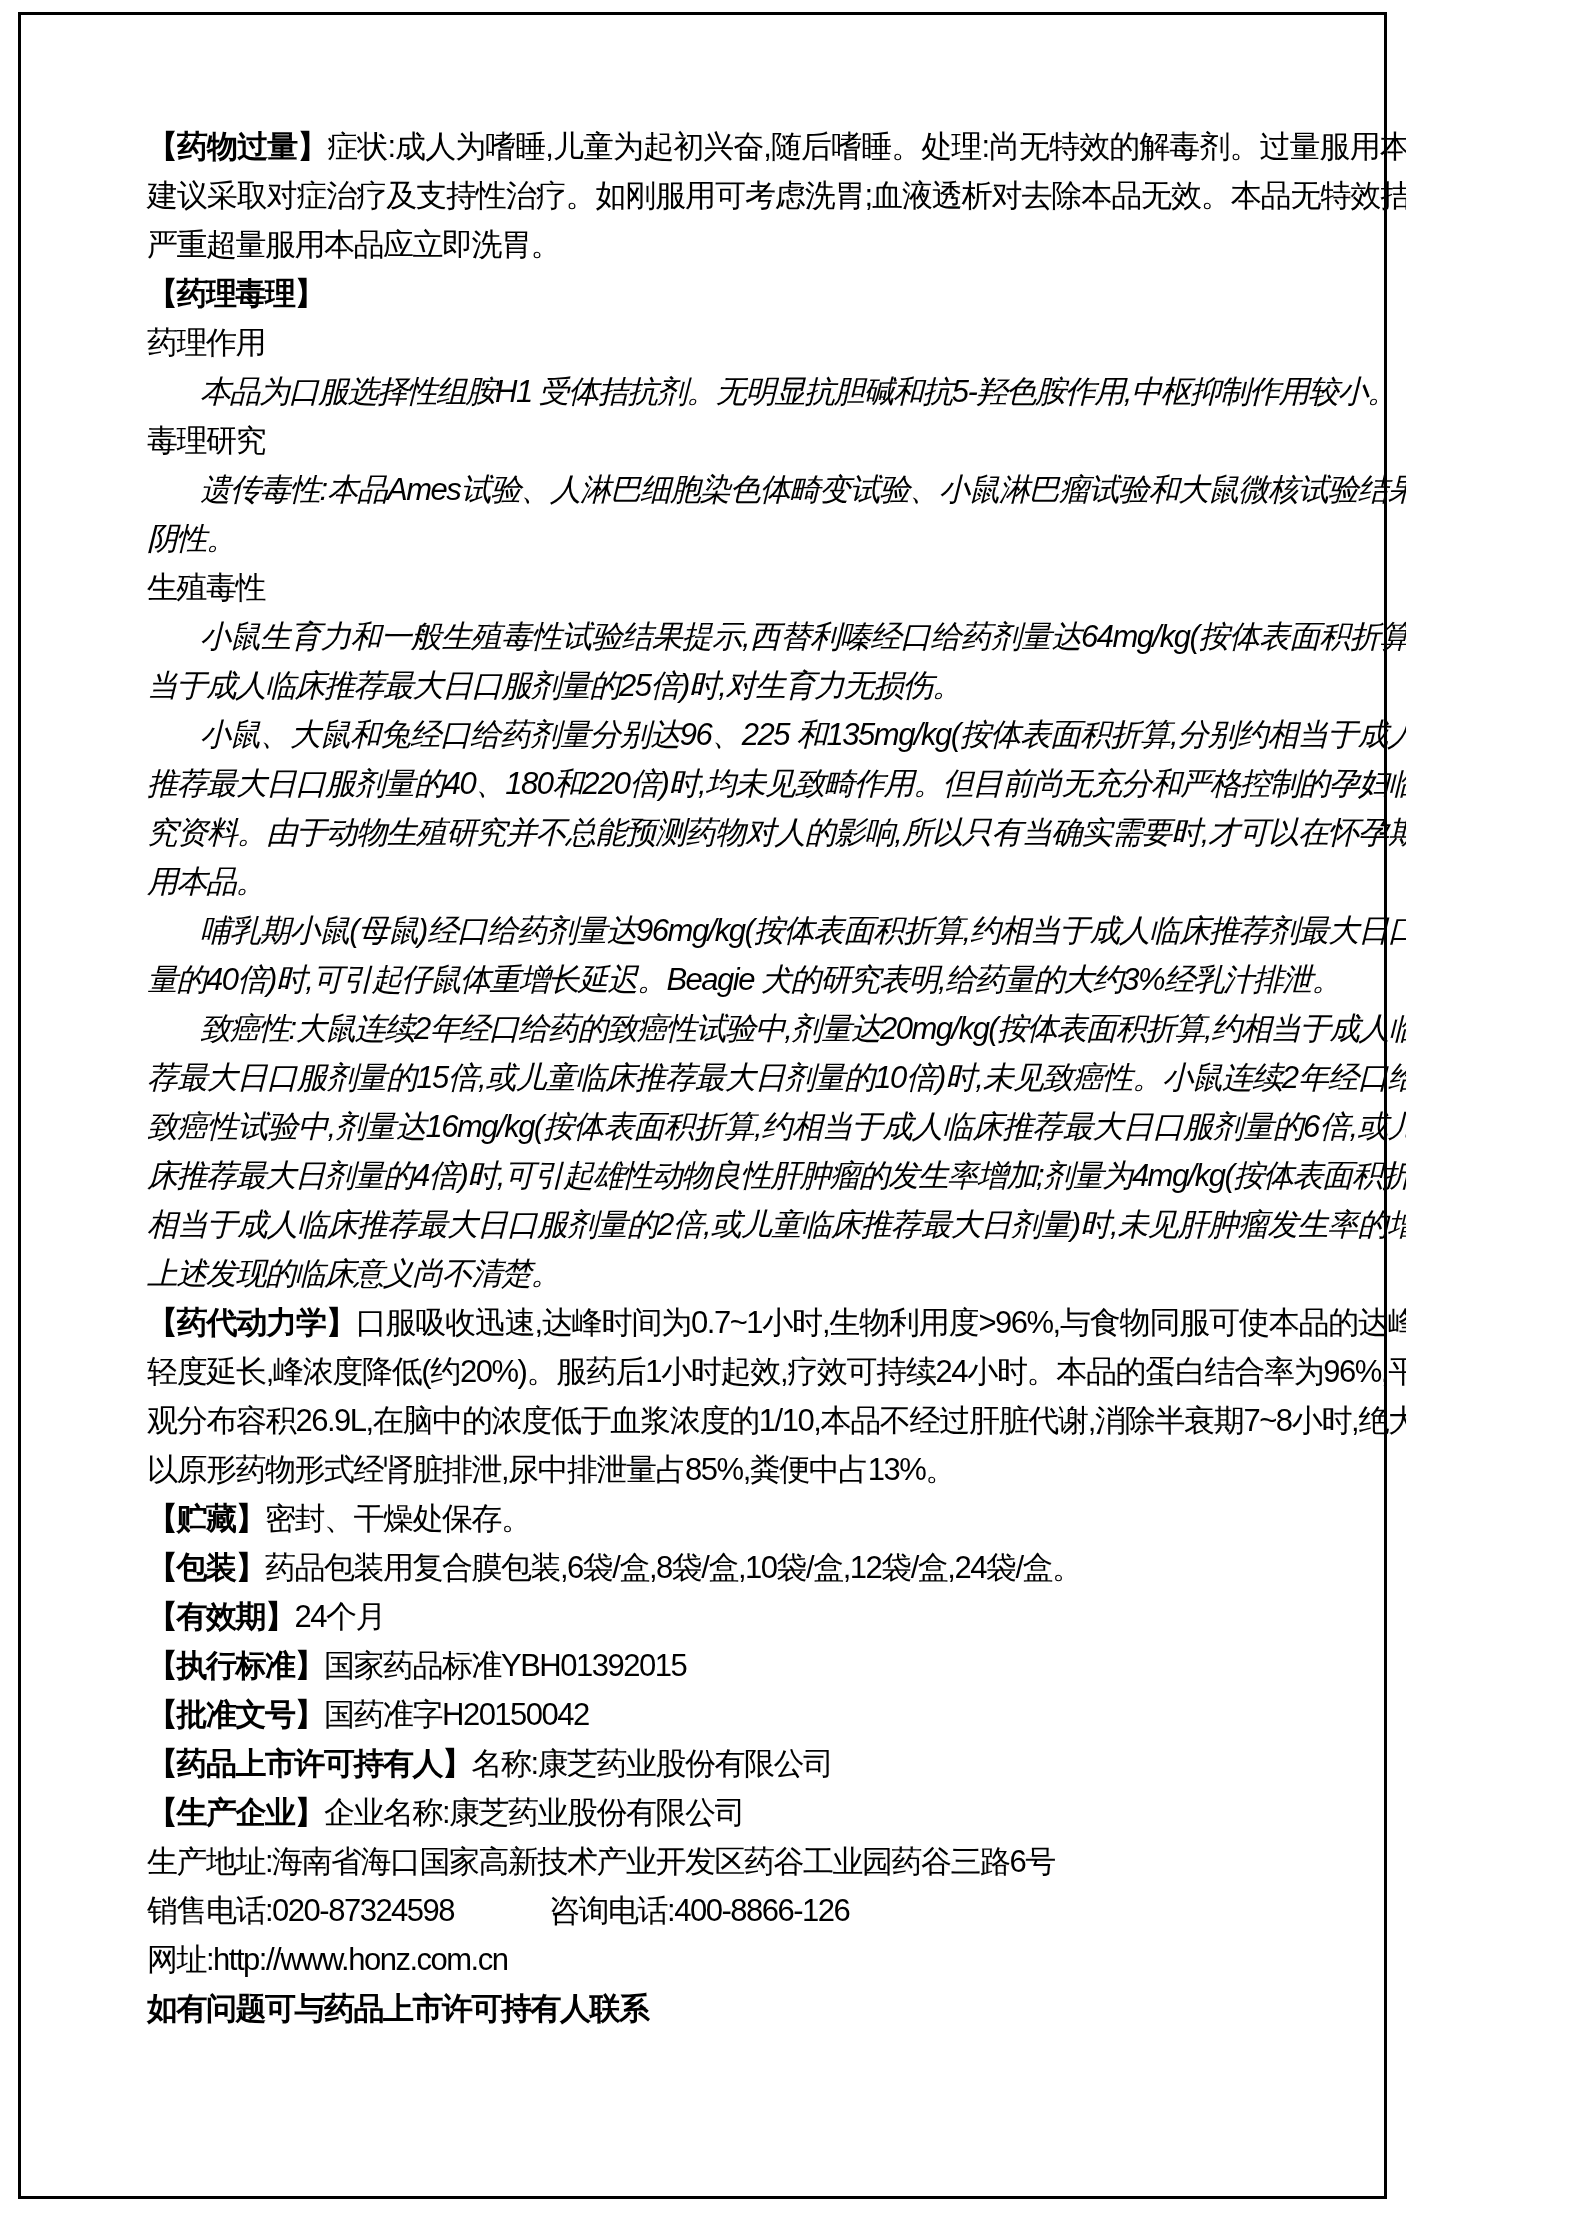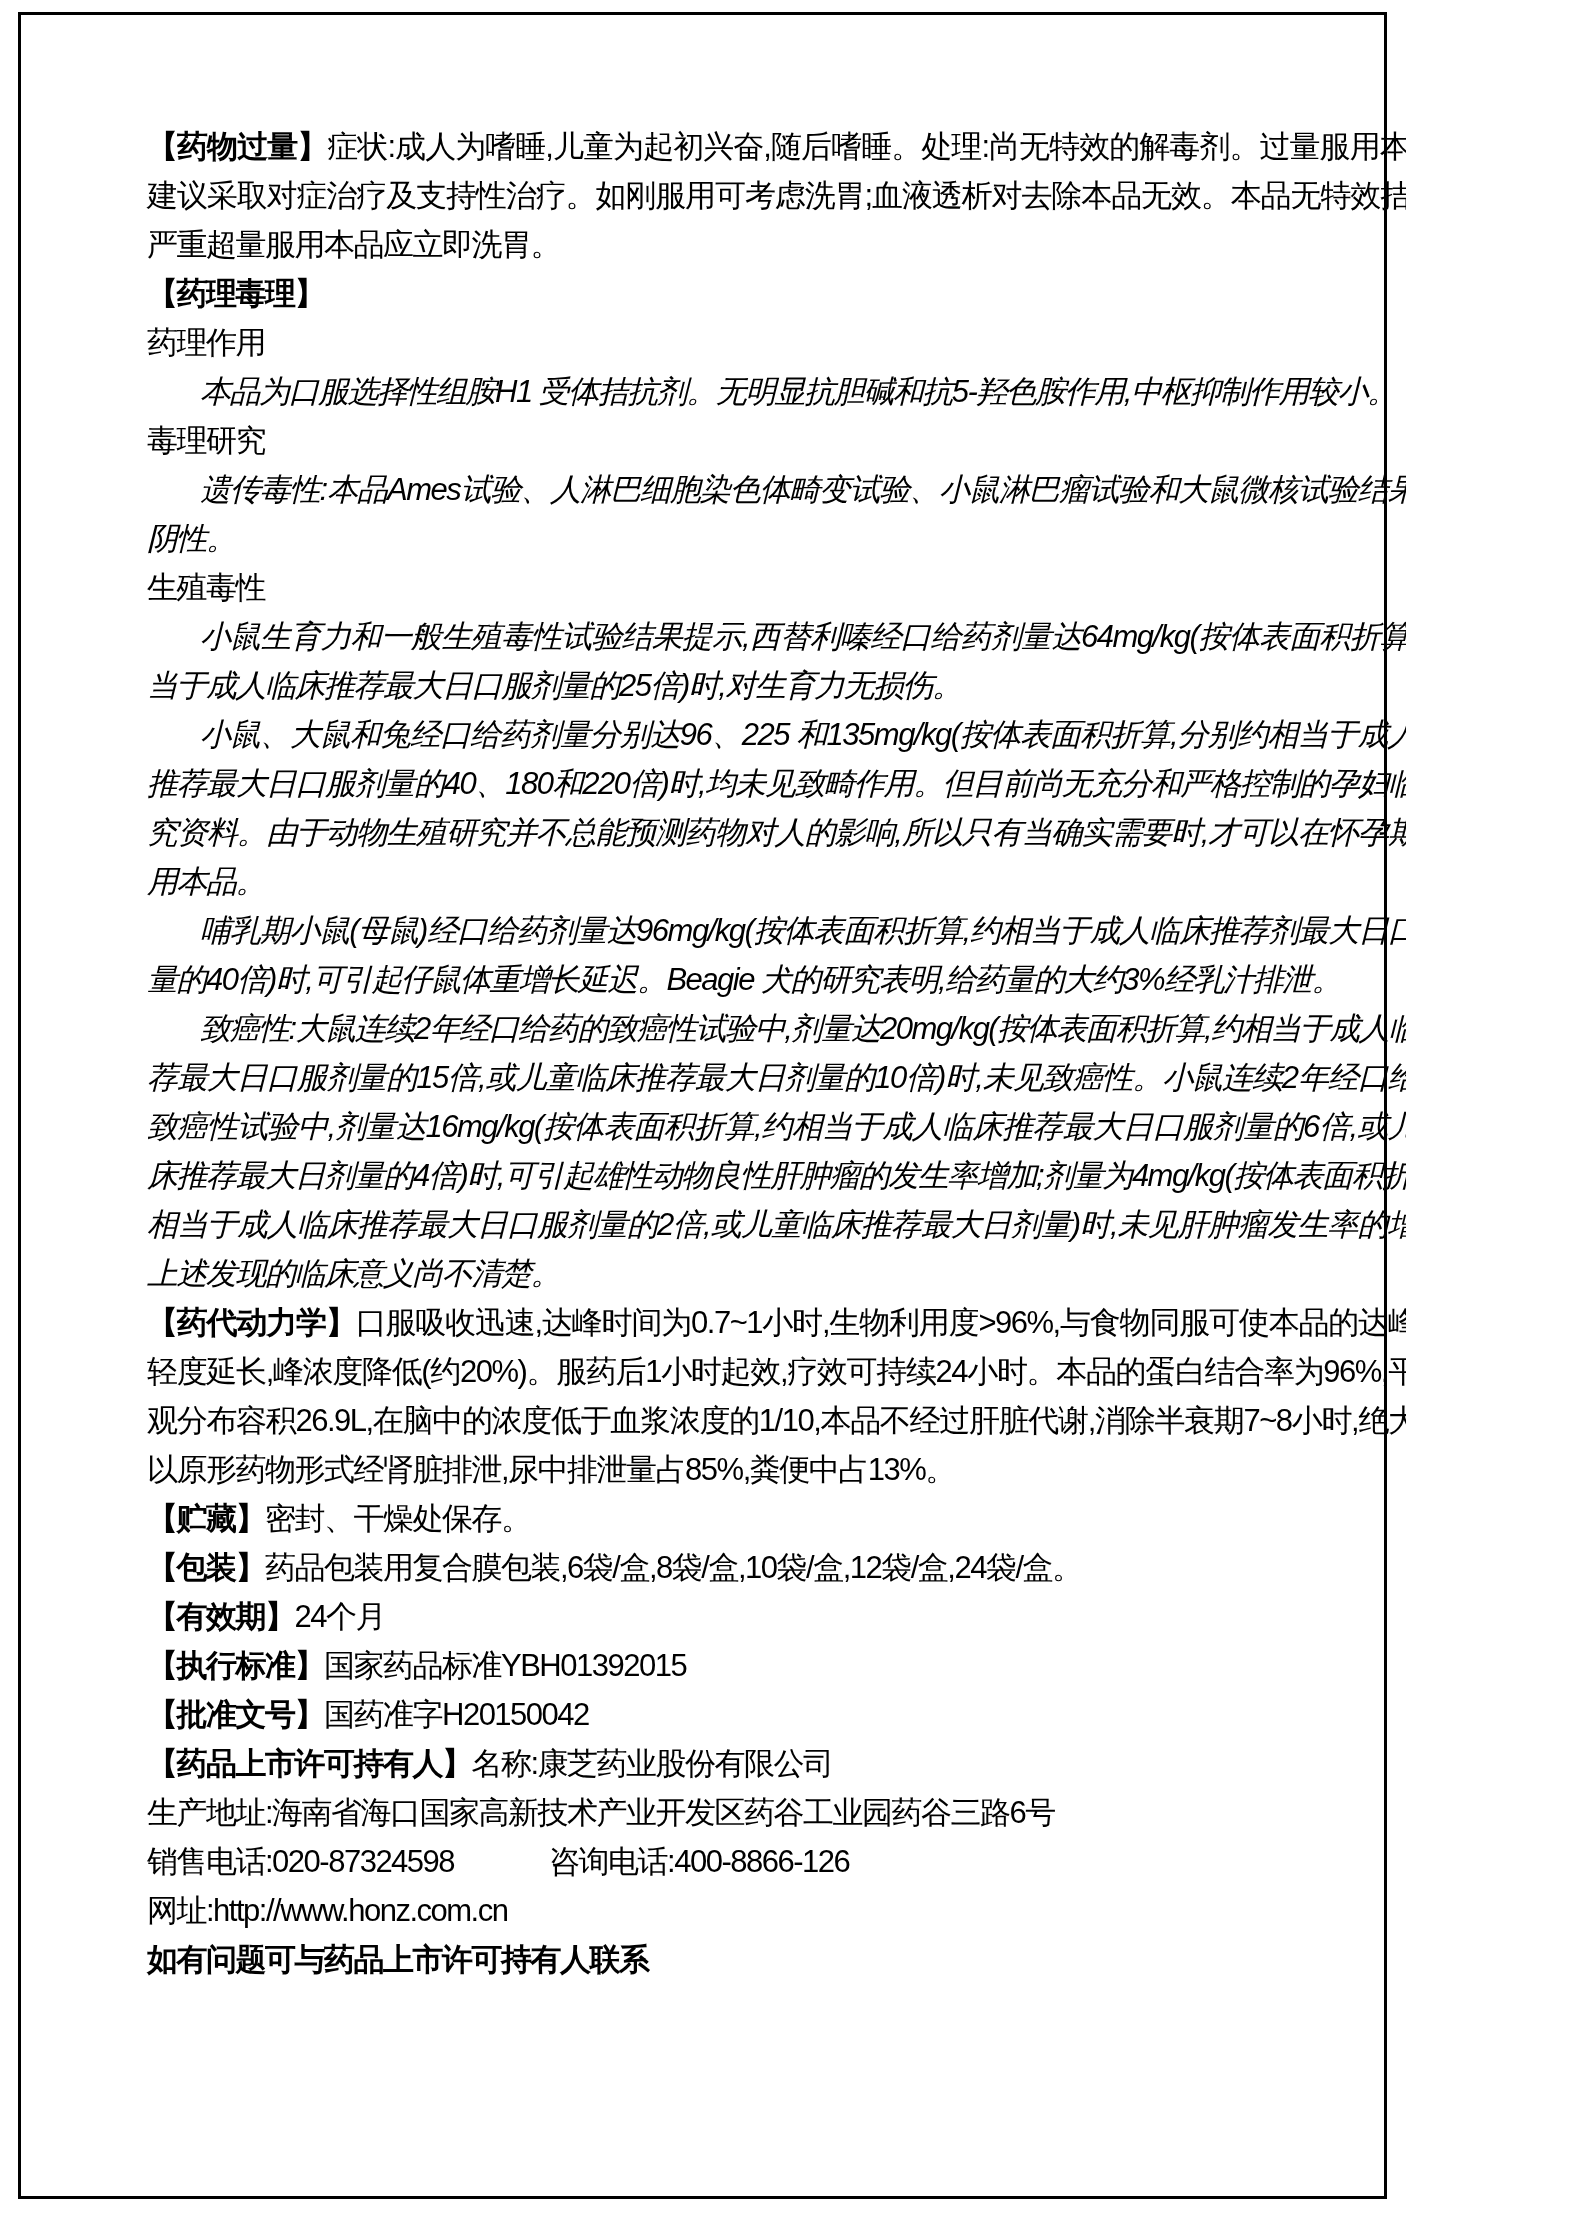--- a/index.html
+++ b/index.html
@@ -79,20 +79,21 @@
 
     <p class="para"><b class="lbl">【执行标准】</b><span>国家药品标准YBH01392015</span></p>
 
     <p class="para"><b class="lbl">【批准文号】</b><span>国药准字H20150042</span></p>
 
     <p class="para"><b class="lbl">【药品上市许可持有人】</b><span>名称:康芝药业股份有限公司</span></p>
 
 
 
 
+    <p class="para"><b class="lbl">【生产企业】</b><span>企业名称:康芝药业股份有限公司</span></p>
 
     <p class="para"><span>生产地址:海南省海口国家高新技术产业开发区药谷工业园药谷三路6号</span></p>
 
     <p class="para"><span>销售电话:020-87324598</span><span class="sp2">咨询电话:400-8866-126</span></p>
 
     <p class="para"><span>网址:http://www.honz.com.cn</span></p>
 
     <p class="para boldline"><span>如有问题可与药品上市许可持有人联系</span></p>
 
   </div>

